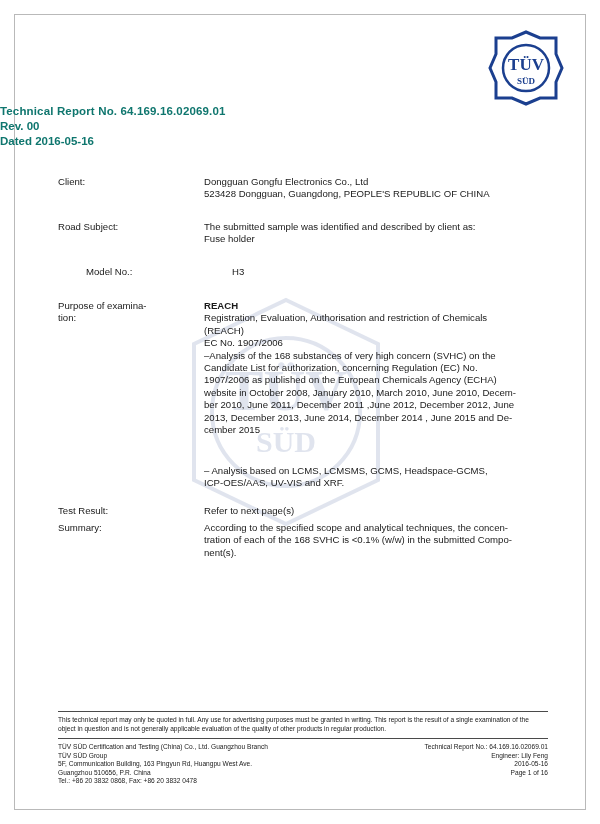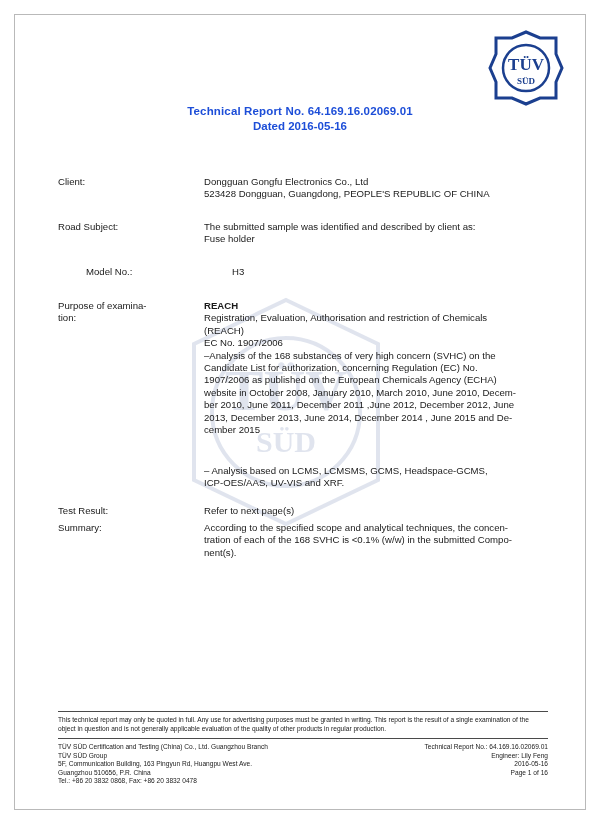--- a/index.html
+++ b/index.html
@@ -50,22 +50,22 @@
     width: 76px;
     height: 76px;
   }
 
   
   .doc-header {
     position: absolute;
     left: 0;
     right: 0;
     top: 104px;
-    text-align: center;
-    color: #1d4ed8;
+    text-align: left;
+    color: #0f766e;
   }
   .doc-header .line1 {
     font-size: 11.5px;
     font-weight: bold;
     letter-spacing: 0.15px;
     line-height: 15px;
   }
   .doc-header .line2 {
     font-size: 11.5px;
     font-weight: bold;
@@ -176,20 +176,21 @@
     <svg viewBox="0 0 76 76" width="76" height="76" xmlns="http://www.w3.org/2000/svg">
       <polygon points="38,2 52,8 68,8 68,24 74,38 68,52 68,68 52,68 38,74 24,68 8,68 8,52 2,38 8,24 8,8 24,8" fill="#ffffff" stroke="#1b3f8f" stroke-width="3"></polygon>
       <circle cx="38" cy="38" r="23" fill="#ffffff" stroke="#1b3f8f" stroke-width="2.5"></circle>
       <text x="38" y="40" text-anchor="middle" font-family="'Liberation Serif', serif" font-size="17" font-weight="bold" fill="#1b3f8f">TÜV</text>
       <text x="38" y="54" text-anchor="middle" font-family="'Liberation Serif', serif" font-size="9" font-weight="bold" fill="#1b3f8f">SÜD</text>
     </svg>
   </div>
 
   <div class="doc-header">
     <div class="line1">Technical Report No. 64.169.16.02069.01</div>
+    <div class="line2">Rev. 00</div>
     <div class="line3">Dated 2016-05-16</div>
   </div>
 
   <div class="body-area">
 
     <div class="row" id="row-client">
       <div class="label">Client:</div>
       <div class="value">
         <span class="vline">Dongguan Gongfu Electronics Co., Ltd</span>
         <span class="vline">523428 Dongguan, Guangdong, PEOPLE'S REPUBLIC OF CHINA</span>

